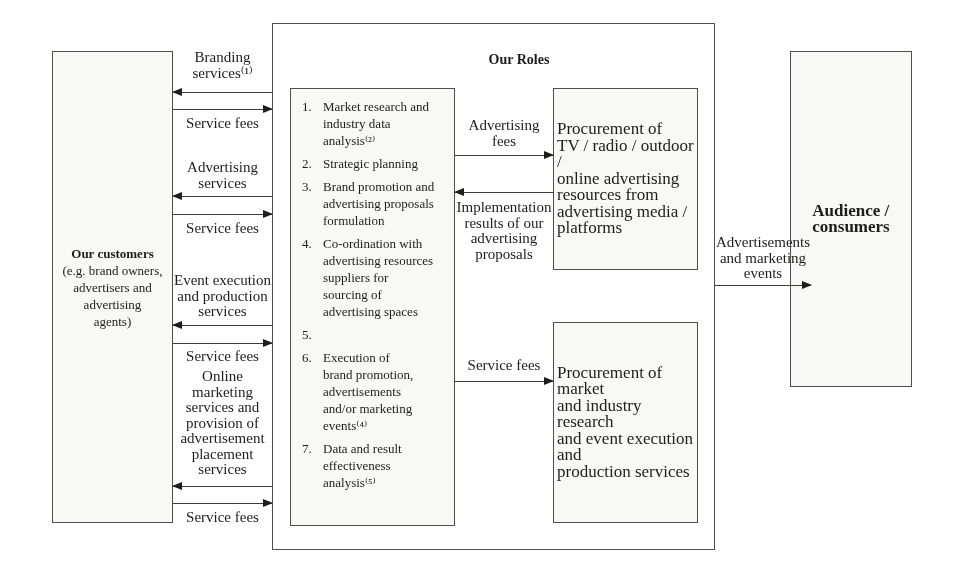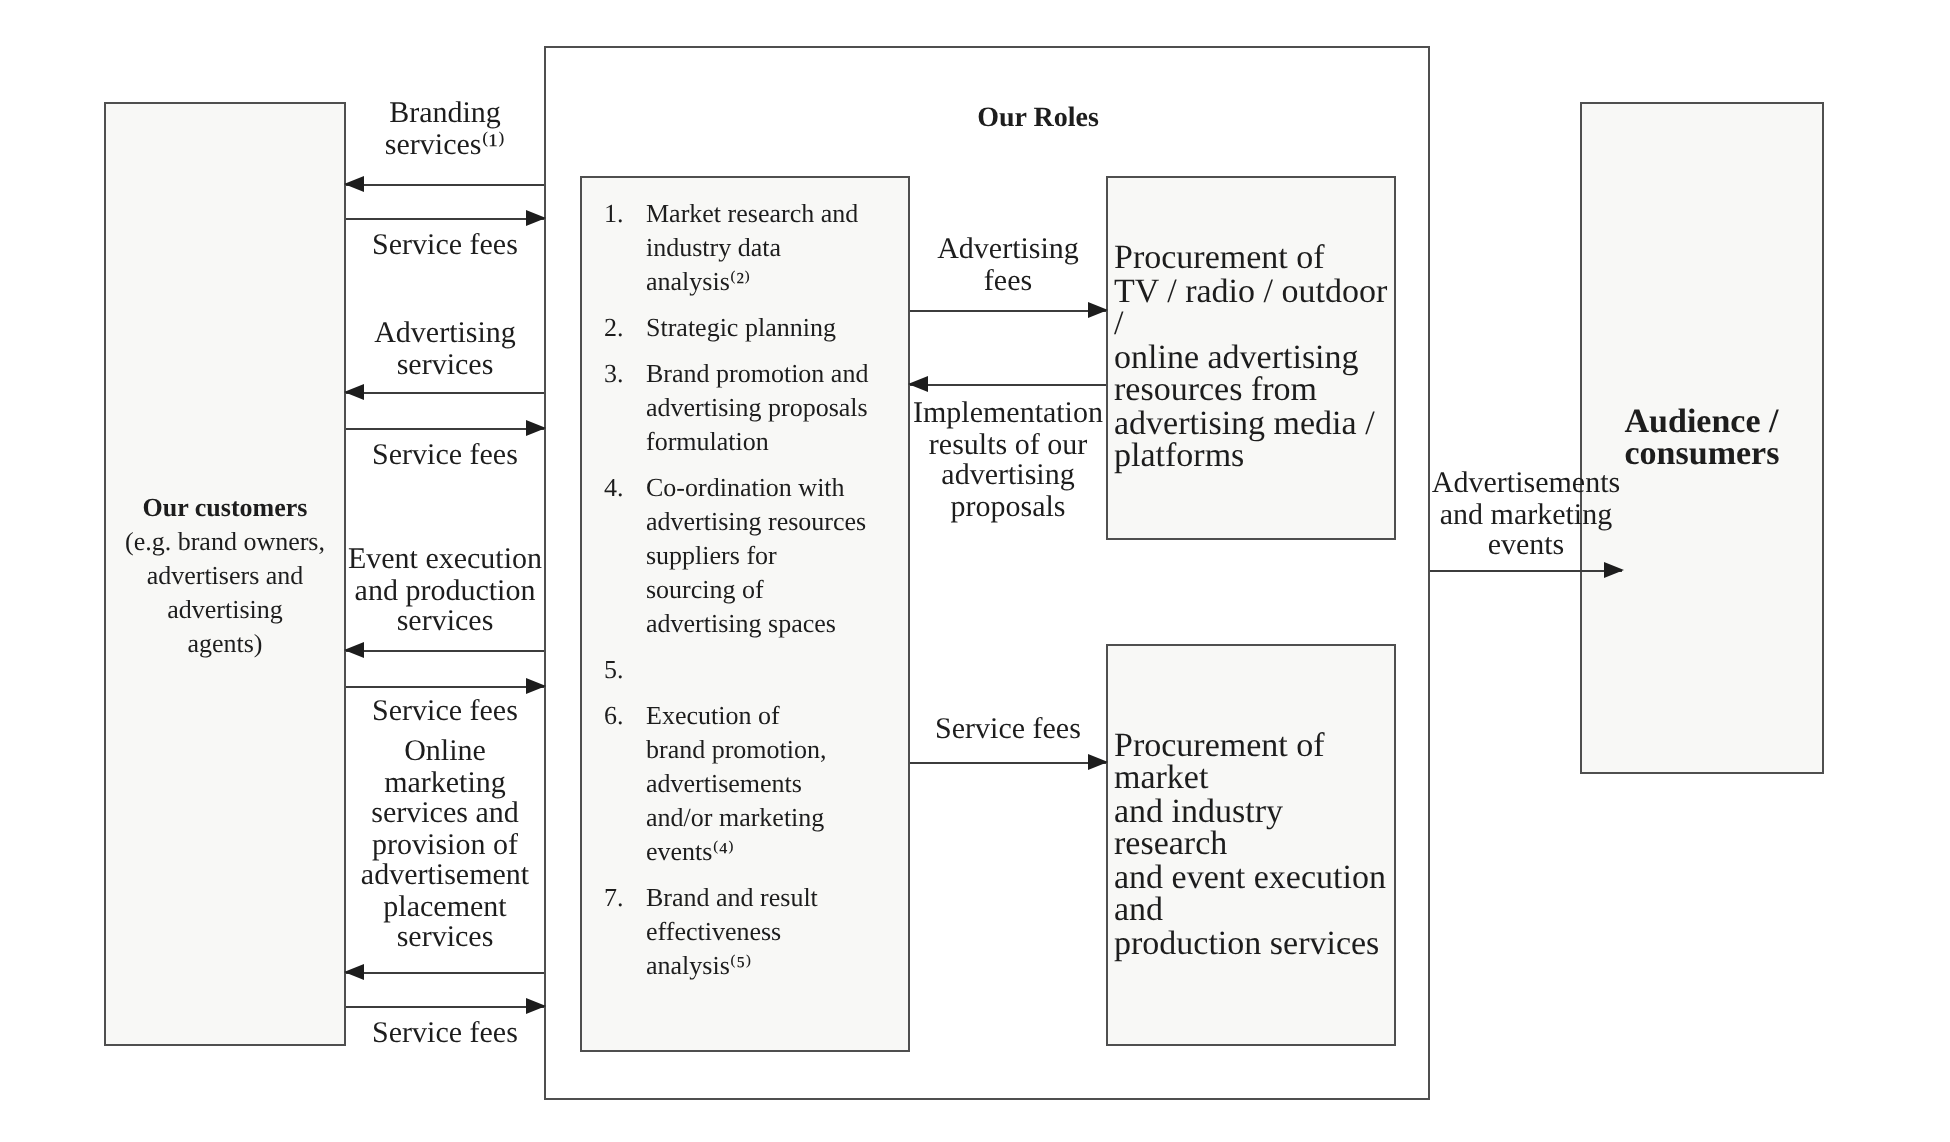--- a/index.html
+++ b/index.html
@@ -96,21 +96,21 @@
       <div class="item">
           <span class="num">6.</span>
           <span class="itext">Execution of
 brand promotion,
 advertisements
 and/or marketing
 events⁽⁴⁾</span>
         </div>
       <div class="item">
           <span class="num">7.</span>
-          <span class="itext">Brand and result
+          <span class="itext">Data and result
 effectiveness
 analysis⁽⁵⁾</span>
         </div>
     </div>
   </div>
 
   <div class="box fill" style="left:553px;top:88px;width:145px;height:182px;">
     <div class="boxtext lines">Procurement of
 TV / radio / outdoor /
 online advertising

